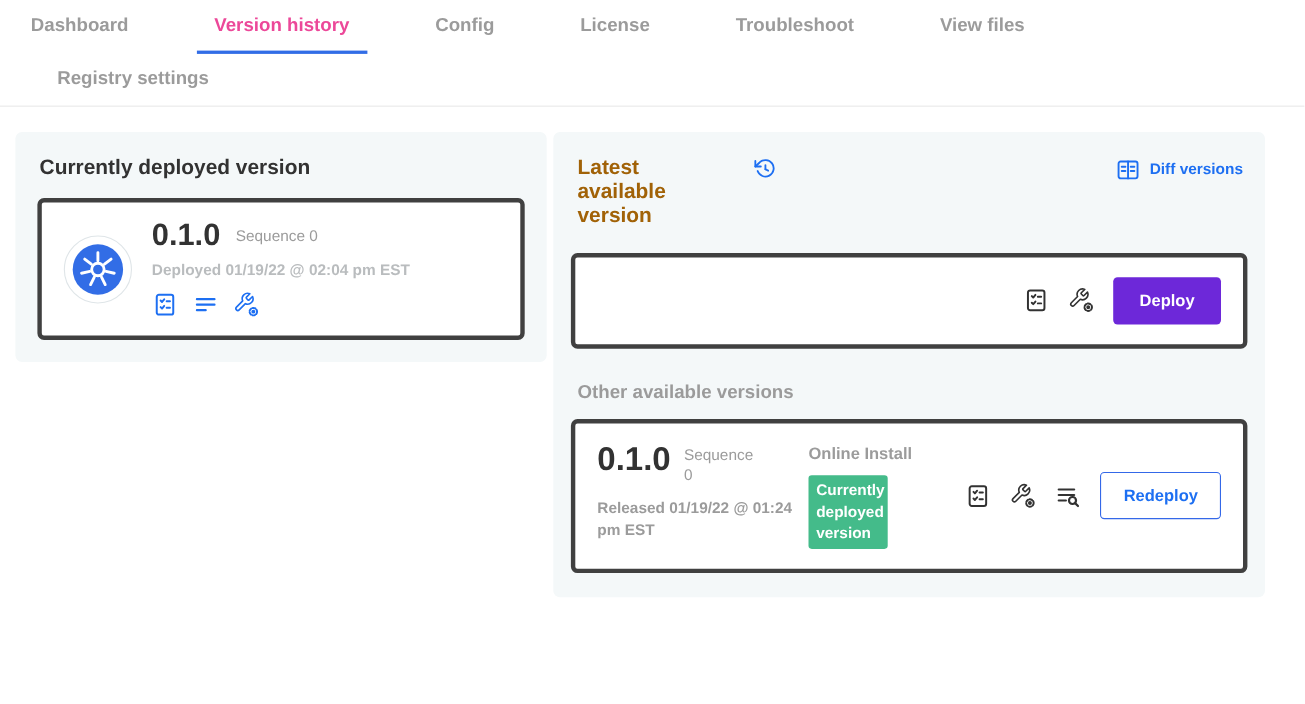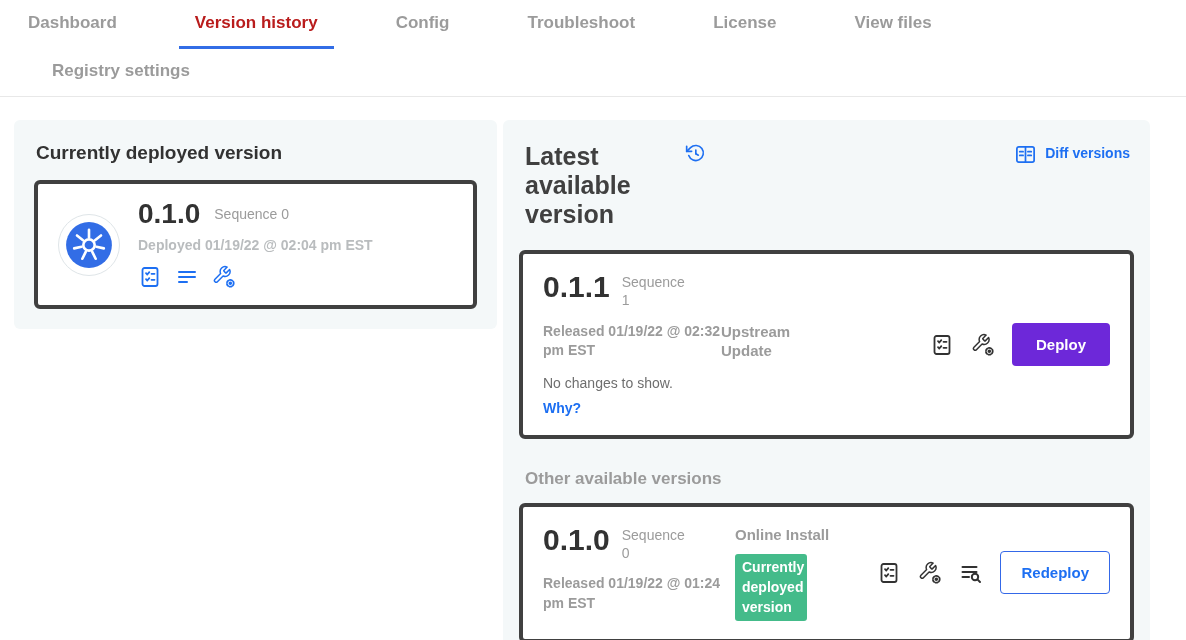--- a/index.html
+++ b/index.html
@@ -4,21 +4,21 @@
 <style>
   * { box-sizing: border-box; }
   body { margin: 0; font-family: "Liberation Sans", sans-serif; background: #fff; color: #323232; }
   .app { width: 1186px; height: 640px; position: relative; overflow: hidden; background: #fff; }
 
   
   .topnav { border-bottom: 1px solid #e8e8e8; background: #fff; }
   .nav-row { display: flex; align-items: stretch; height: 49px; margin-left: 12px; }
   .nav-row.row2 { margin-left: 36px; height: 47px; }
   .tab { display: flex; align-items: center; padding: 0 16px; margin-right: 46px; font-size: 17px; font-weight: 600; color: #9b9b9b; cursor: pointer; border-bottom: 3px solid transparent; }
-  .tab.active { color: #b91c1c; border-bottom-color: #326de6; }
+  .tab.active { color: #ec4899; border-bottom-color: #326de6; }
 
   
   .main { display: flex; align-items: flex-start; gap: 6px; padding: 23px 36px 0 14px; }
   .panel { background: #f4f8f9; border-radius: 6px; }
   .left-panel { width: 483px; padding: 20px; }
   .right-panel { flex: 1; padding: 20px 16px 22px; }
   .card { background: #fff; border: 4px solid #404040; border-radius: 6px; }
 
   
   .left-title { font-size: 19px; font-weight: 700; color: #323232; margin: 2px 0 16px 2px; }
@@ -32,21 +32,21 @@
   .seq { font-size: 14px; color: #9b9b9b; margin-left: 14px; }
   .seq-wrap { width: 70px; font-size: 14px; color: #9b9b9b; margin-left: 12px; line-height: 1.3; margin-top: 1px; }
   .deployed-at { font-size: 14px; font-weight: 600; color: #b9bcbe; margin: 9px 0 12px; }
   .icon-row { display: flex; gap: 13px; color: #1d6ff2; align-items: center; }
   .icon { display: inline-flex; width: 24px; height: 24px; flex: none; }
   .icon svg { width: 100%; height: 100%; }
   .icon.clickable { cursor: pointer; }
 
   
   .right-header { display: flex; align-items: flex-start; margin: 2px 4px 22px 6px; }
-  .right-title { width: 134px; font-size: 25px; font-weight: 700; color: #404040; line-height: 1.15; }
+  .right-title { width: 134px; font-size: 19px; font-weight: 700; color: #a16207; line-height: 1.15; }
   .header-link { display: flex; gap: 8px; color: #1d6ff2; font-size: 14px; font-weight: 700; cursor: pointer; line-height: 1.25; margin-left: 26px; }
   .header-link .icon { width: 20px; height: 20px; margin-top: 1px; }
   .link-check .label { width: 74px; }
   .link-configure .label { width: 136px; }
   .link-diff { margin-left: auto; align-items: center; }
   .link-diff .icon { width: 23px; height: 23px; }
   .link-diff .label { white-space: nowrap; }
 
   
   .release-card { display: flex; padding: 18px 20px; }
@@ -70,22 +70,22 @@
 </head>
 <body>
 
 <div class="app">
 
   <nav class="topnav">
     <div class="nav-row">
       <div class="tab">Dashboard</div>
       <div class="tab active">Version history</div>
       <div class="tab">Config</div>
+      <div class="tab">License</div>
       <div class="tab">Troubleshoot</div>
-      <div class="tab">License</div>
       <div class="tab">View files</div>
     </div>
     <div class="nav-row row2">
       <div class="tab">Registry settings</div>
     </div>
   </nav>
 
   <div class="main">
 
     <section class="panel left-panel">
@@ -167,32 +167,20 @@
                 <line x1="6" y1="13" x2="9.5" y2="13"></line>
               <line x1="14.5" y1="9" x2="18" y2="9"></line>
                 <line x1="14.5" y1="13" x2="18" y2="13"></line>
             </svg>
           </span>
           <span class="label">Diff versions</span>
         </div>
       </div>
 
       <div class="card release-card">
-        <div class="release-left">
-          <div class="version-row top">
-            <span class="version-number big">0.1.1</span>
-            <span class="seq-wrap">Sequence 1</span>
-          </div>
-          <div class="release-meta">
-            <div class="released-at">Released 01/19/22 @ 02:32 pm EST</div>
-            <div class="source">Upstream Update</div>
-          </div>
-          <div class="no-changes">No changes to show.</div>
-          <span class="why">Why?</span>
-        </div>
         <div class="release-right">
           <span class="icon clickable">
             <svg viewBox="0 0 24 24" fill="none" stroke="currentColor" stroke-width="1.8" stroke-linecap="round" stroke-linejoin="round">
               <rect x="4.5" y="3" width="15" height="18" rx="2"></rect>
               <path d="M8 8.2l1.3 1.3 2-2.4"></path>
                 <line x1="13.5" y1="8.8" x2="16.5" y2="8.8"></line>
               <path d="M8 14.2l1.3 1.3 2-2.4"></path>
                 <line x1="13.5" y1="14.8" x2="16.5" y2="14.8"></line>
             </svg>
           </span>

